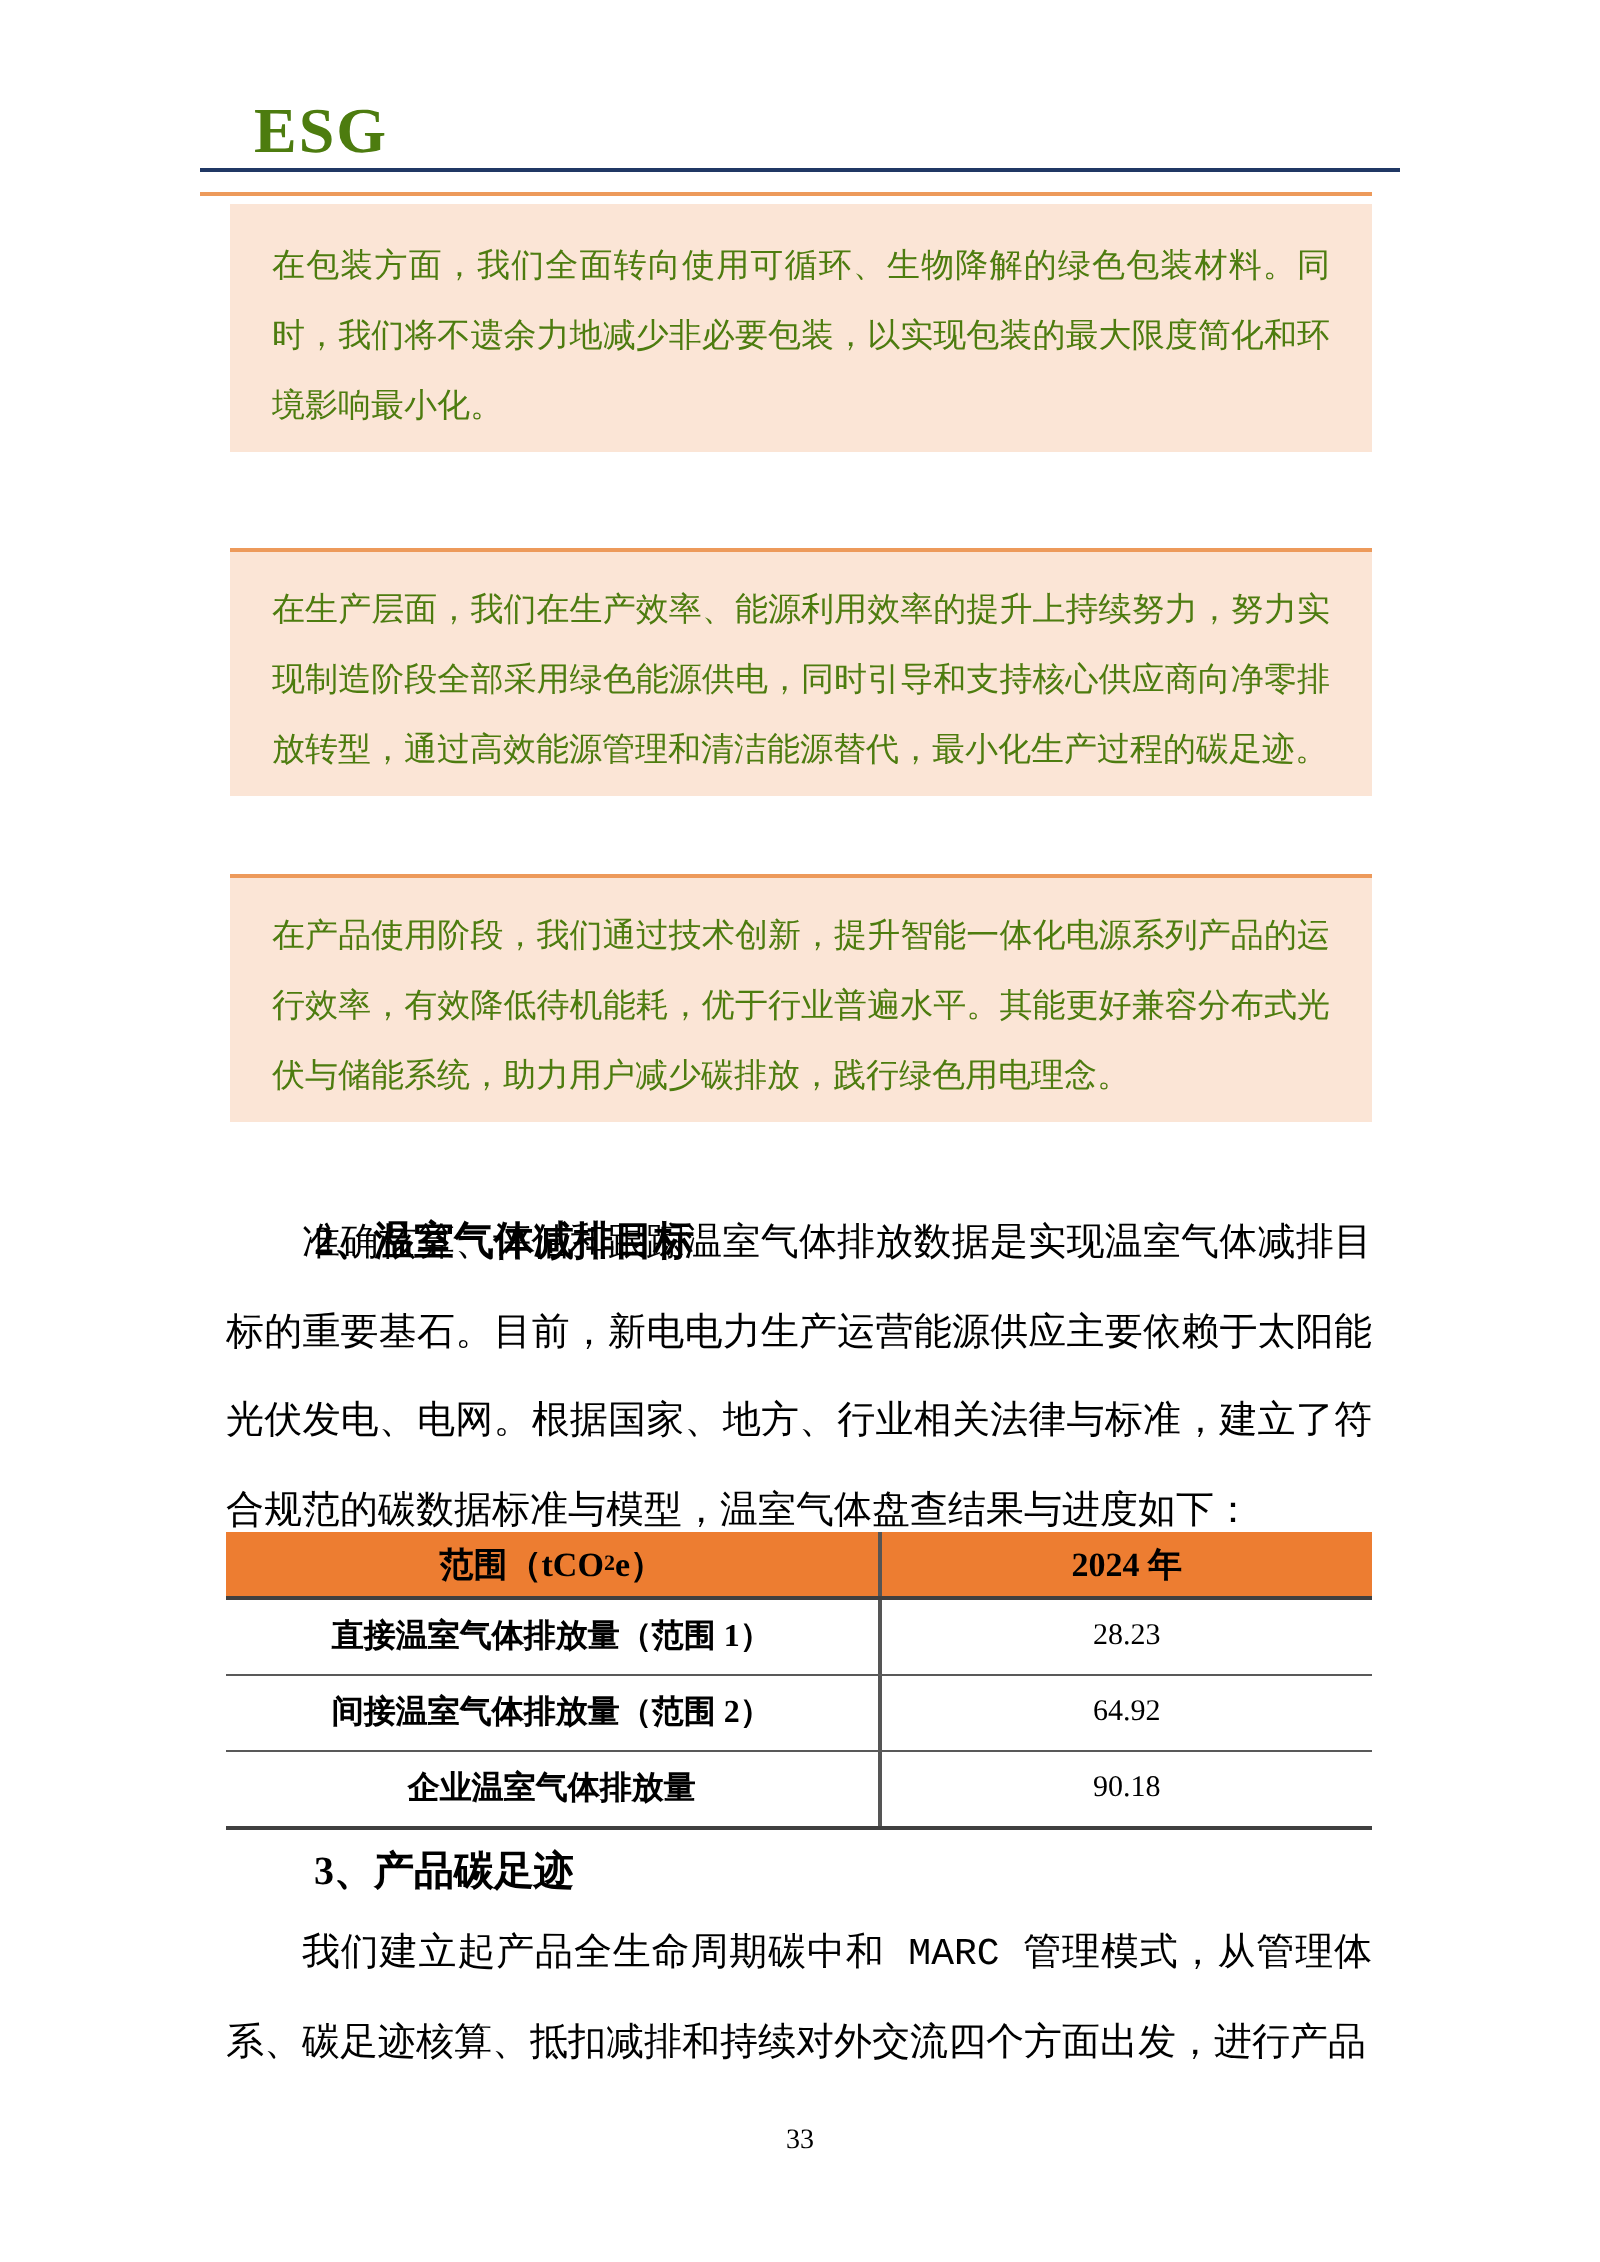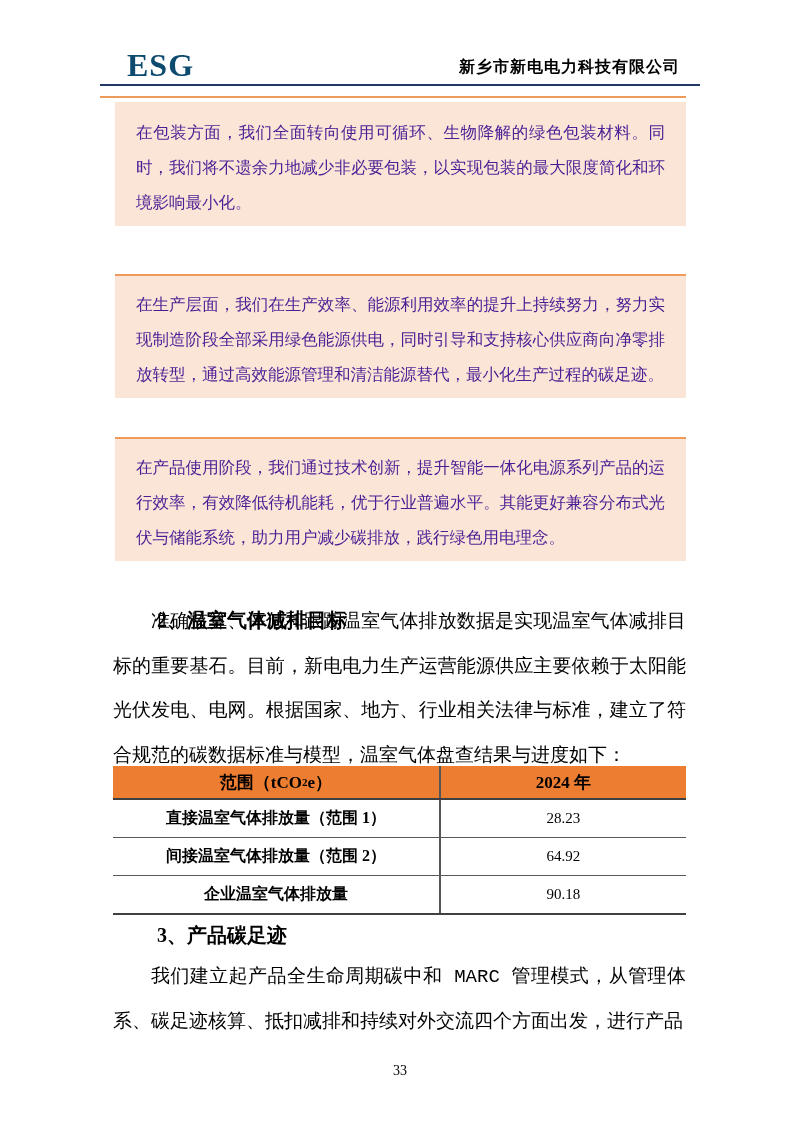--- a/index.html
+++ b/index.html
@@ -4,34 +4,34 @@
 <style>
   html,body { margin:0; padding:0; background:#ffffff; }
   .page {
     position:relative; width:800px; height:1131px; background:#ffffff;
     font-family:"Liberation Serif","DejaVu Serif",serif; color:#000;
     overflow:hidden;
   }
   
   .esg-logo {
     position:absolute; left:127px; top:46px; font-size:32px; font-weight:bold;
-    color:#0c4a6e; letter-spacing:1px; line-height:38px;
+    color:#4d7c0f; letter-spacing:1px; line-height:38px;
   }
   .company-name {
     position:absolute; right:120px; top:57px; font-size:16px; font-weight:bold;
     letter-spacing:1px;
   }
   .navy-rule { position:absolute; left:100px; top:84px; width:600px; height:2px; background:#203864; }
   .orange-rule { position:absolute; left:100px; top:96px; width:586px; height:2px; background:#ED9A5B; }
 
   
   .hbox {
     position:absolute; left:115px; width:571px; box-sizing:border-box;
     background:#FBE5D6; padding:11px 21px 6px 21px;
-    font-size:16.5px; line-height:35px; text-align:justify; color:#4c1d95;
+    font-size:16.5px; line-height:35px; text-align:justify; color:#4d7c0f;
   }
   .hbox p { margin:0; }
   .hbox-1 { top:102px; min-height:119px; padding-top:13px; }
   .hbox-2 { top:274px; min-height:117px; border-top:2px solid #ED9A5B; }
   .hbox-3 { top:437px; min-height:117px; border-top:2px solid #ED9A5B; }
 
   
   .section-heading {
     position:absolute; left:113px; width:573px; padding-left:44px;
     font-size:20px; font-weight:bold; box-sizing:border-box;
@@ -69,21 +69,20 @@
   .page-number {
     position:absolute; left:0; right:0; top:1063px; text-align:center; font-size:14px;
   }
 </style>
 </head>
 <body>
 
 <div class="page">
 
   <div class="esg-logo">ESG</div>
-  <div class="company-name">新乡市新电电力科技有限公司</div>
   <div class="navy-rule"></div>
   <div class="orange-rule"></div>
 
   <div class="hbox hbox-1">
     <p>在包装方面，我们全面转向使用可循环、生物降解的绿色包装材料。同时，我们将不遗余力地减少非必要包装，以实现包装的最大限度简化和环境影响最小化。</p>
   </div>
 
   <div class="hbox hbox-3">
     <p>在产品使用阶段，我们通过技术创新，提升智能一体化电源系列产品的运行效率，有效降低待机能耗，优于行业普遍水平。其能更好兼容分布式光伏与储能系统，助力用户减少碳排放，践行绿色用电理念。</p>
   </div>

